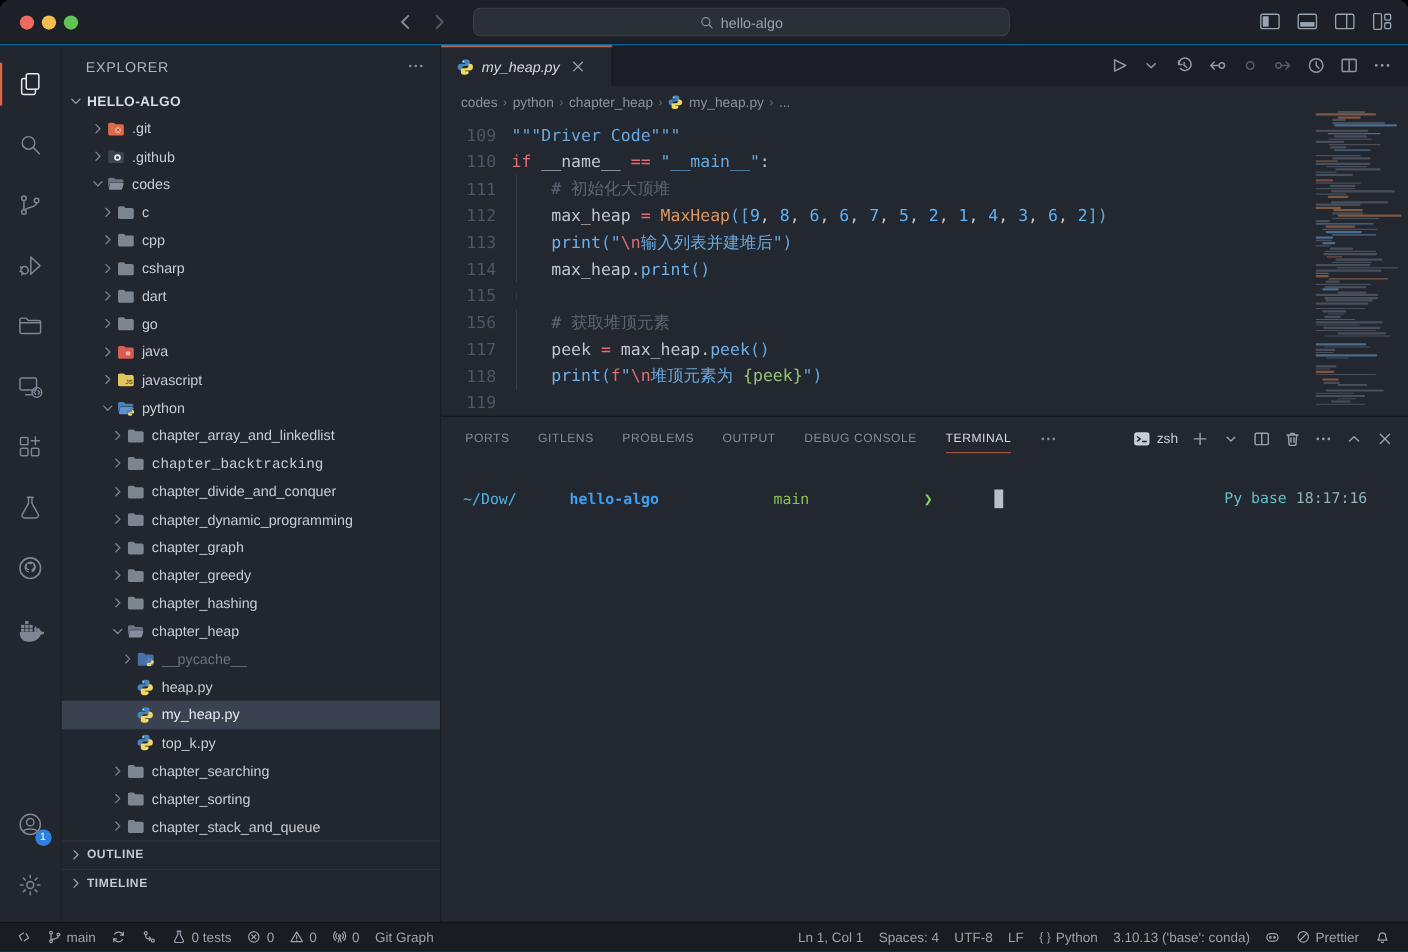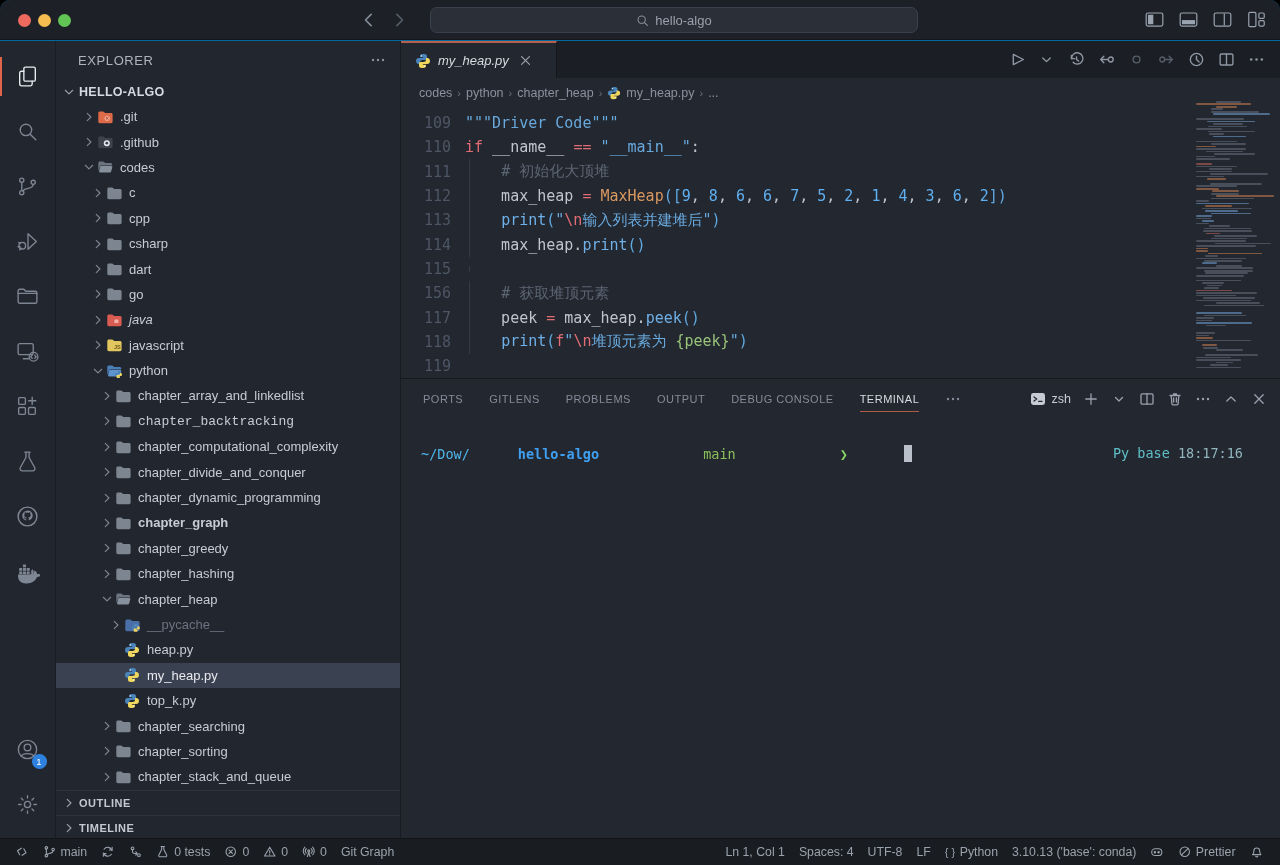--- a/index.html
+++ b/index.html
@@ -392,21 +392,21 @@
               <path d="M6 3.8l4.2 4.2L6 12.2"></path>
             </svg>
           </span>
           <span class="ficon ic">
             <svg viewBox="0 0 16 16">
               <path d="M1.3 4.1c0-.9.7-1.6 1.6-1.6h3c.5 0 1 .2 1.3.6l.8.9h6c.9 0 1.6.7 1.6 1.6v7c0 .9-.7 1.6-1.6 1.6H2.9c-.9 0-1.6-.7-1.6-1.6z" fill="#7d8590"></path>
             </svg>
           </span>
           <span class="lbl">go</span>
         </div>
-        <div class="tree-row" style="padding-left: 34px; font-style: italic;">
+        <div class="tree-row" style="padding-left: 34px;">
           <span class="chev ic">
             <svg viewBox="0 0 16 16" fill="none" stroke="currentColor" stroke-width="1.3" stroke-linecap="round" stroke-linejoin="round">
               <path d="M6 3.8l4.2 4.2L6 12.2"></path>
             </svg>
           </span>
           <span class="ficon ic">
             <svg viewBox="0 0 16 16">
               <path d="M1.3 4.1c0-.9.7-1.6 1.6-1.6h3c.5 0 1 .2 1.3.6l.8.9h6c.9 0 1.6.7 1.6 1.6v7c0 .9-.7 1.6-1.6 1.6H2.9c-.9 0-1.6-.7-1.6-1.6z" fill="#d95c52"></path>
               <rect x="8.4" y="7.6" width="4" height="3.4" rx=".6" fill="#f2b0a8"></rect>
             </svg>
@@ -477,49 +477,36 @@
           <span class="chev ic">
             <svg viewBox="0 0 16 16" fill="none" stroke="currentColor" stroke-width="1.3" stroke-linecap="round" stroke-linejoin="round">
               <path d="M6 3.8l4.2 4.2L6 12.2"></path>
             </svg>
           </span>
           <span class="ficon ic">
             <svg viewBox="0 0 16 16">
               <path d="M1.3 4.1c0-.9.7-1.6 1.6-1.6h3c.5 0 1 .2 1.3.6l.8.9h6c.9 0 1.6.7 1.6 1.6v7c0 .9-.7 1.6-1.6 1.6H2.9c-.9 0-1.6-.7-1.6-1.6z" fill="#7d8590"></path>
             </svg>
           </span>
-          <span class="lbl">chapter_computational_complexity</span>
+          <span class="lbl">chapter_divide_and_conquer</span>
         </div>
         <div class="tree-row" style="padding-left: 43px;">
           <span class="chev ic">
             <svg viewBox="0 0 16 16" fill="none" stroke="currentColor" stroke-width="1.3" stroke-linecap="round" stroke-linejoin="round">
               <path d="M6 3.8l4.2 4.2L6 12.2"></path>
             </svg>
           </span>
           <span class="ficon ic">
             <svg viewBox="0 0 16 16">
               <path d="M1.3 4.1c0-.9.7-1.6 1.6-1.6h3c.5 0 1 .2 1.3.6l.8.9h6c.9 0 1.6.7 1.6 1.6v7c0 .9-.7 1.6-1.6 1.6H2.9c-.9 0-1.6-.7-1.6-1.6z" fill="#7d8590"></path>
             </svg>
           </span>
-          <span class="lbl">chapter_divide_and_conquer</span>
+          <span class="lbl">chapter_dynamic_programming</span>
         </div>
         <div class="tree-row" style="padding-left: 43px;">
-          <span class="chev ic">
-            <svg viewBox="0 0 16 16" fill="none" stroke="currentColor" stroke-width="1.3" stroke-linecap="round" stroke-linejoin="round">
-              <path d="M6 3.8l4.2 4.2L6 12.2"></path>
-            </svg>
-          </span>
-          <span class="ficon ic">
-            <svg viewBox="0 0 16 16">
-              <path d="M1.3 4.1c0-.9.7-1.6 1.6-1.6h3c.5 0 1 .2 1.3.6l.8.9h6c.9 0 1.6.7 1.6 1.6v7c0 .9-.7 1.6-1.6 1.6H2.9c-.9 0-1.6-.7-1.6-1.6z" fill="#7d8590"></path>
-            </svg>
-          </span>
-          <span class="lbl">chapter_dynamic_programming</span>
-        </div>
-        <div class="tree-row" style="padding-left: 43px; font-weight: bold;">
           <span class="chev ic">
             <svg viewBox="0 0 16 16" fill="none" stroke="currentColor" stroke-width="1.3" stroke-linecap="round" stroke-linejoin="round">
               <path d="M6 3.8l4.2 4.2L6 12.2"></path>
             </svg>
           </span>
           <span class="ficon ic">
             <svg viewBox="0 0 16 16">
               <path d="M1.3 4.1c0-.9.7-1.6 1.6-1.6h3c.5 0 1 .2 1.3.6l.8.9h6c.9 0 1.6.7 1.6 1.6v7c0 .9-.7 1.6-1.6 1.6H2.9c-.9 0-1.6-.7-1.6-1.6z" fill="#7d8590"></path>
             </svg>
           </span>

